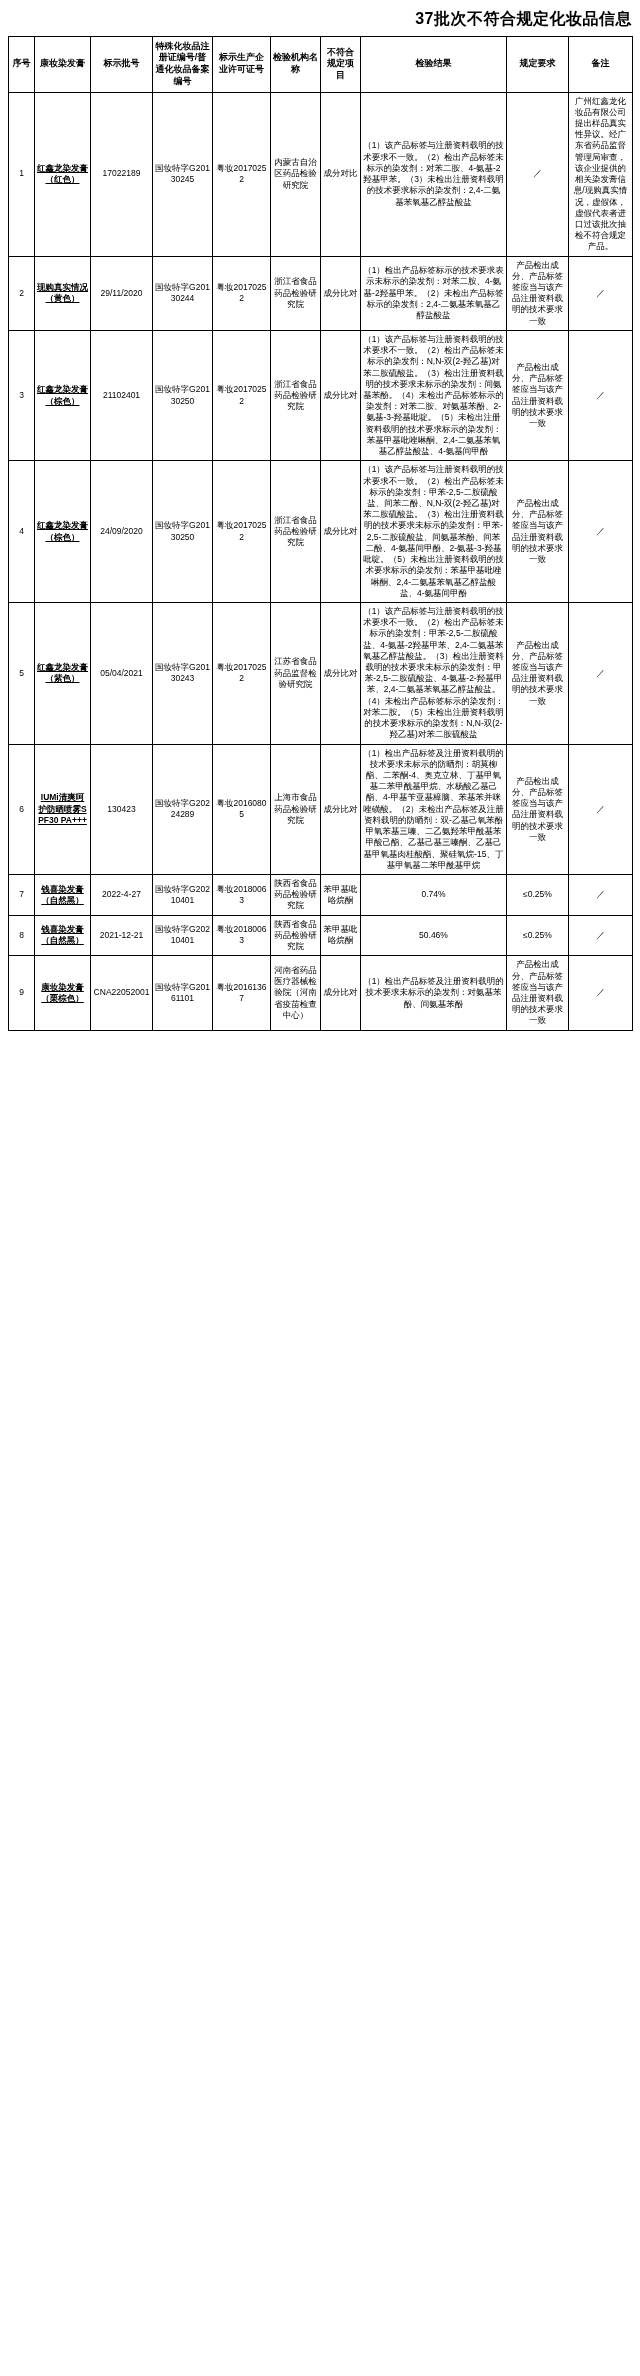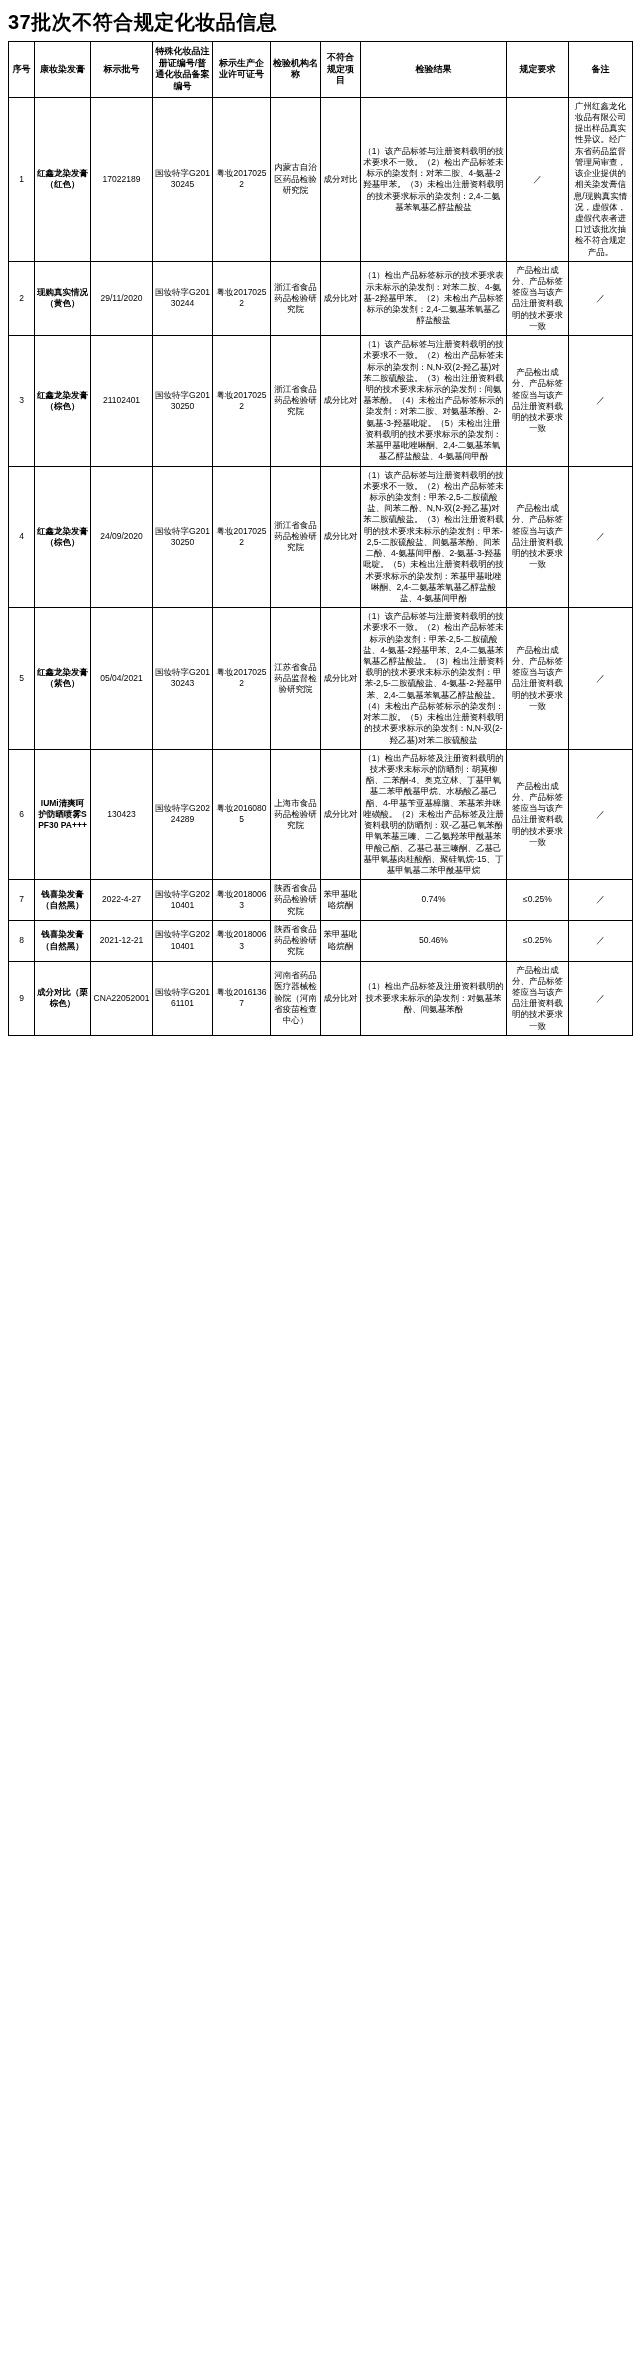--- a/index.html
+++ b/index.html
@@ -11,22 +11,22 @@
     width: 640px;
     font-family: "Liberation Sans", sans-serif;
     color: #000;
   }
   .page {
     width: 640px;
     box-sizing: border-box;
     padding: 4px 8px 6px 8px;
   }
   .doc-title {
-    text-align: left;
-    font-size: 20px;
+    text-align: right;
+    font-size: 16px;
     font-weight: bold;
     letter-spacing: 0.5px;
     padding: 5px 0 6px 0;
     line-height: 1.3;
   }
   table.main {
     border-collapse: collapse;
     width: 624px;
     table-layout: fixed;
     border: 1px solid #000;
@@ -51,20 +51,21 @@
     text-align: left;
     padding-left: 3px;
     padding-right: 3px;
   }
   td.idx {
     font-size: 9px;
   }
   td.prod {
     font-weight: bold;
     font-size: 8.5px;
+    text-decoration: underline;
   }
   .nowrapnum {
     white-space: nowrap;
     margin-left: 28px;
   }
   
   col.c0 { width: 26px; }
   col.c1 { width: 56px; }
   col.c2 { width: 62px; }
   col.c3 { width: 60px; }
@@ -200,21 +201,21 @@
         <td>国妆特字G20210401</td>
         <td>粤妆20180063</td>
         <td>陕西省食品药品检验研究院</td>
         <td>苯甲基吡咯烷酮</td>
         <td>50.46%</td>
         <td>≤0.25%</td>
         <td>／</td>
       </tr>
       <tr>
         <td class="idx">9</td>
-        <td class="prod">成分对比（栗棕色）</td>
+        <td class="prod">康妆染发膏（栗棕色）</td>
         <td>CNA22052001</td>
         <td>国妆特字G20161101</td>
         <td>粤妆20161367</td>
         <td>河南省药品医疗器械检验院（河南省疫苗检查中心）</td>
         <td>成分比对</td>
         <td class="cell-left">（1）检出产品标签及注册资料载明的技术要求未标示的染发剂：对氨基苯酚、间氨基苯酚</td>
         <td>产品检出成分、产品标签签应当与该产品注册资料载明的技术要求一致</td>
         <td>／</td>
       </tr>
     </tbody>

